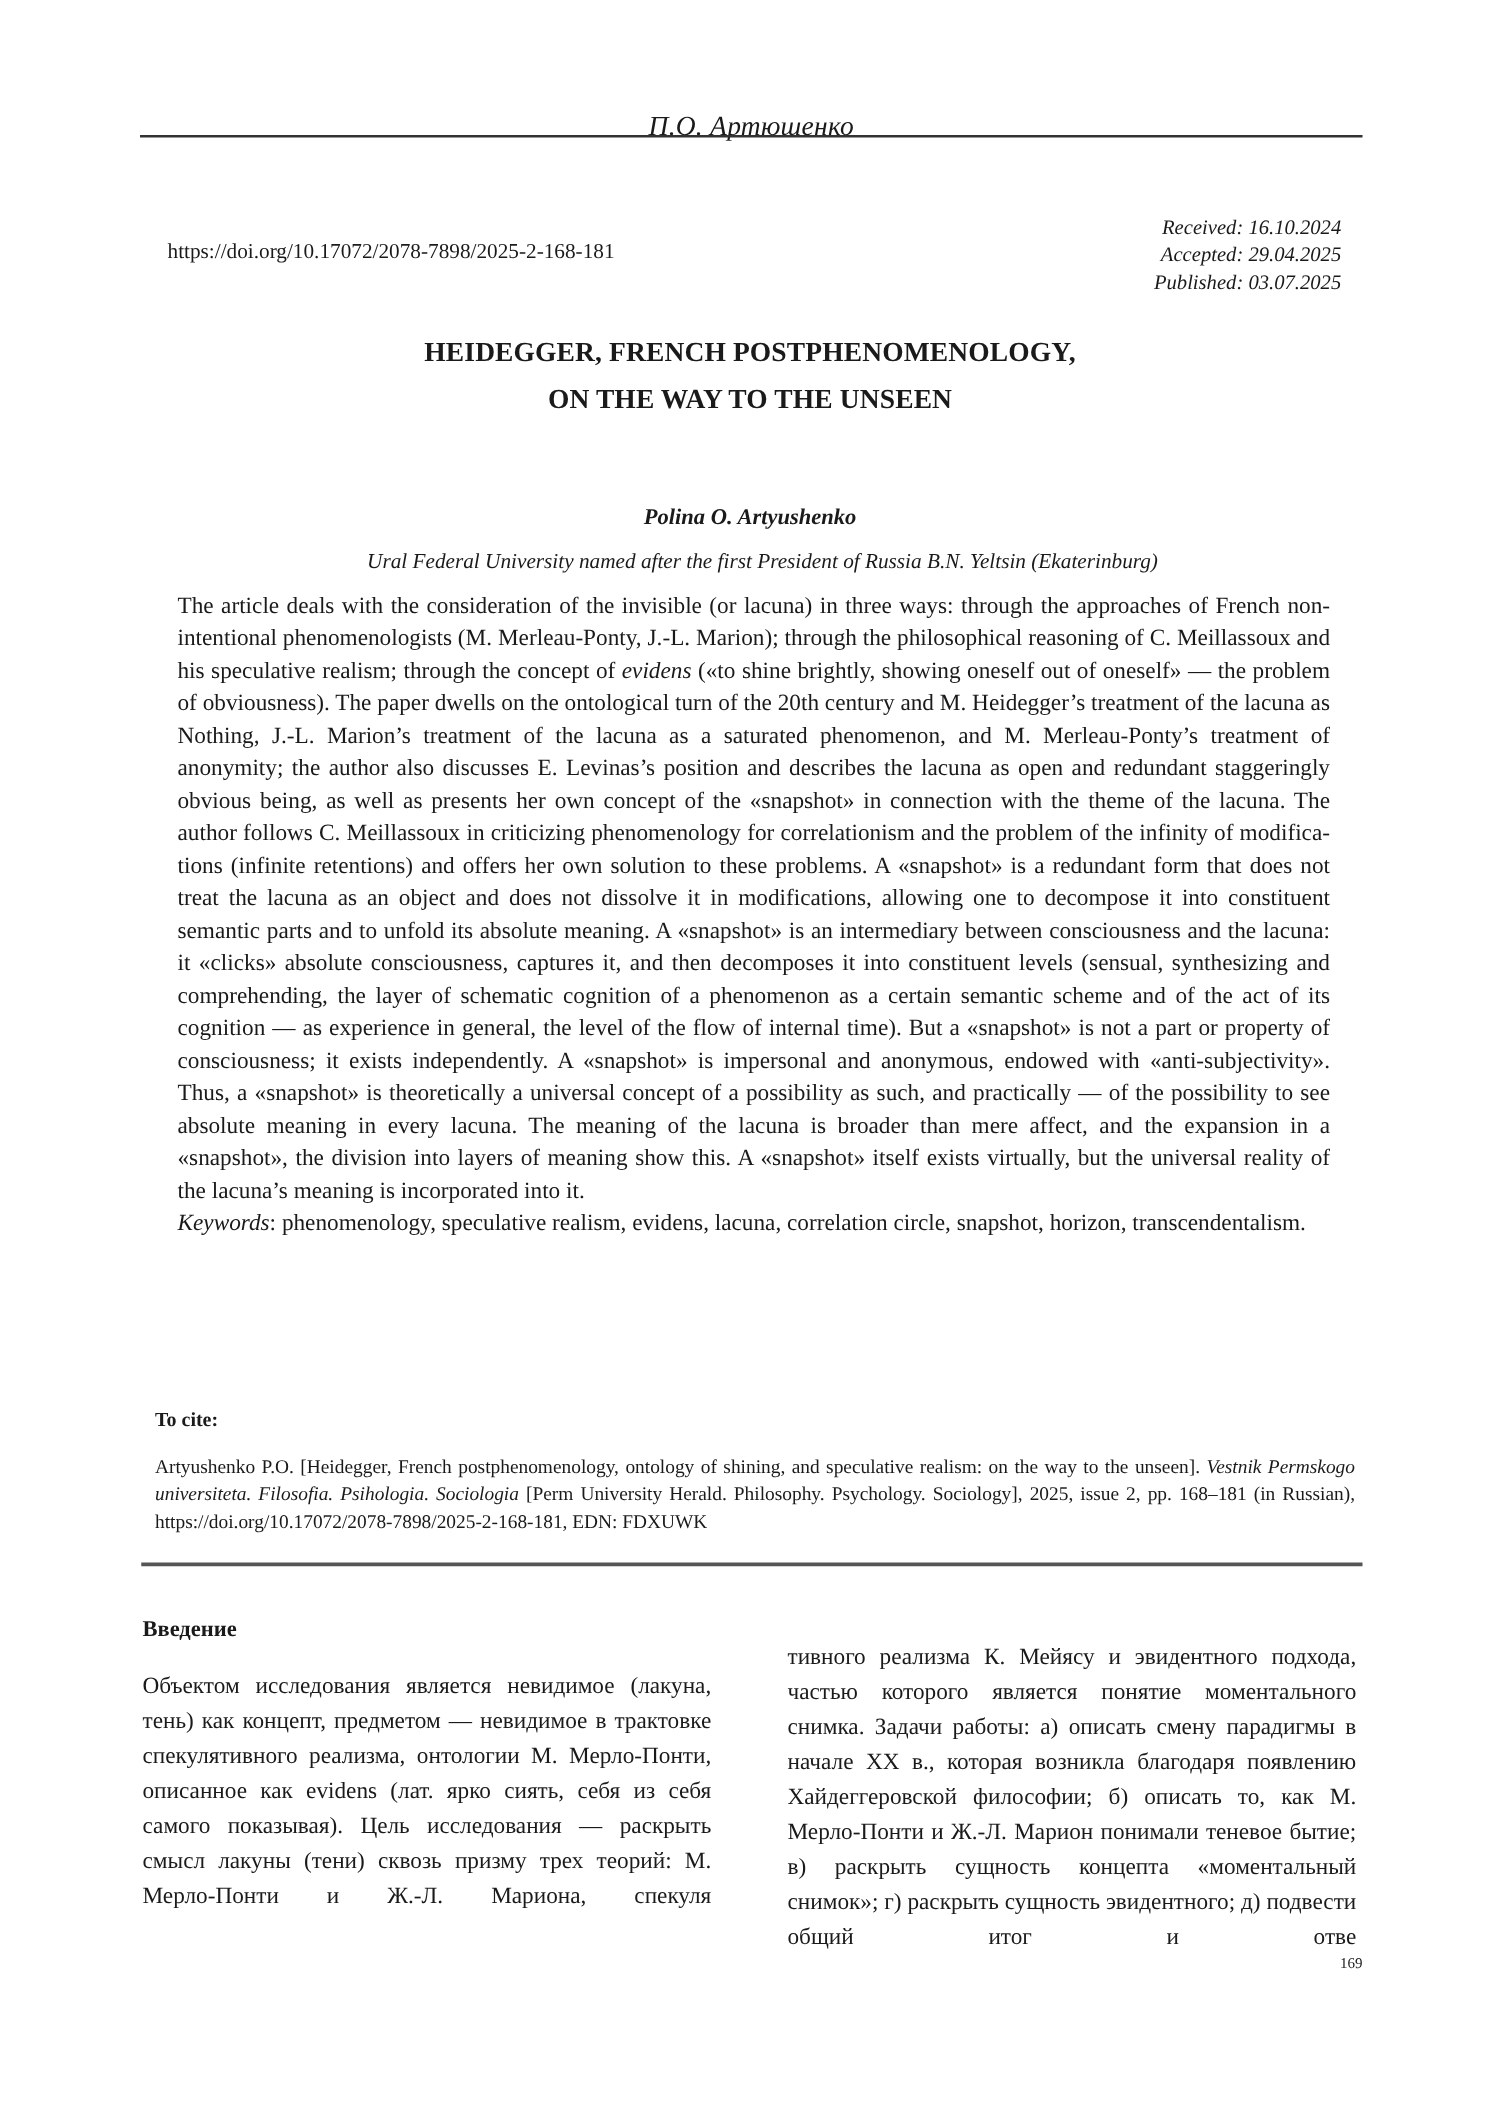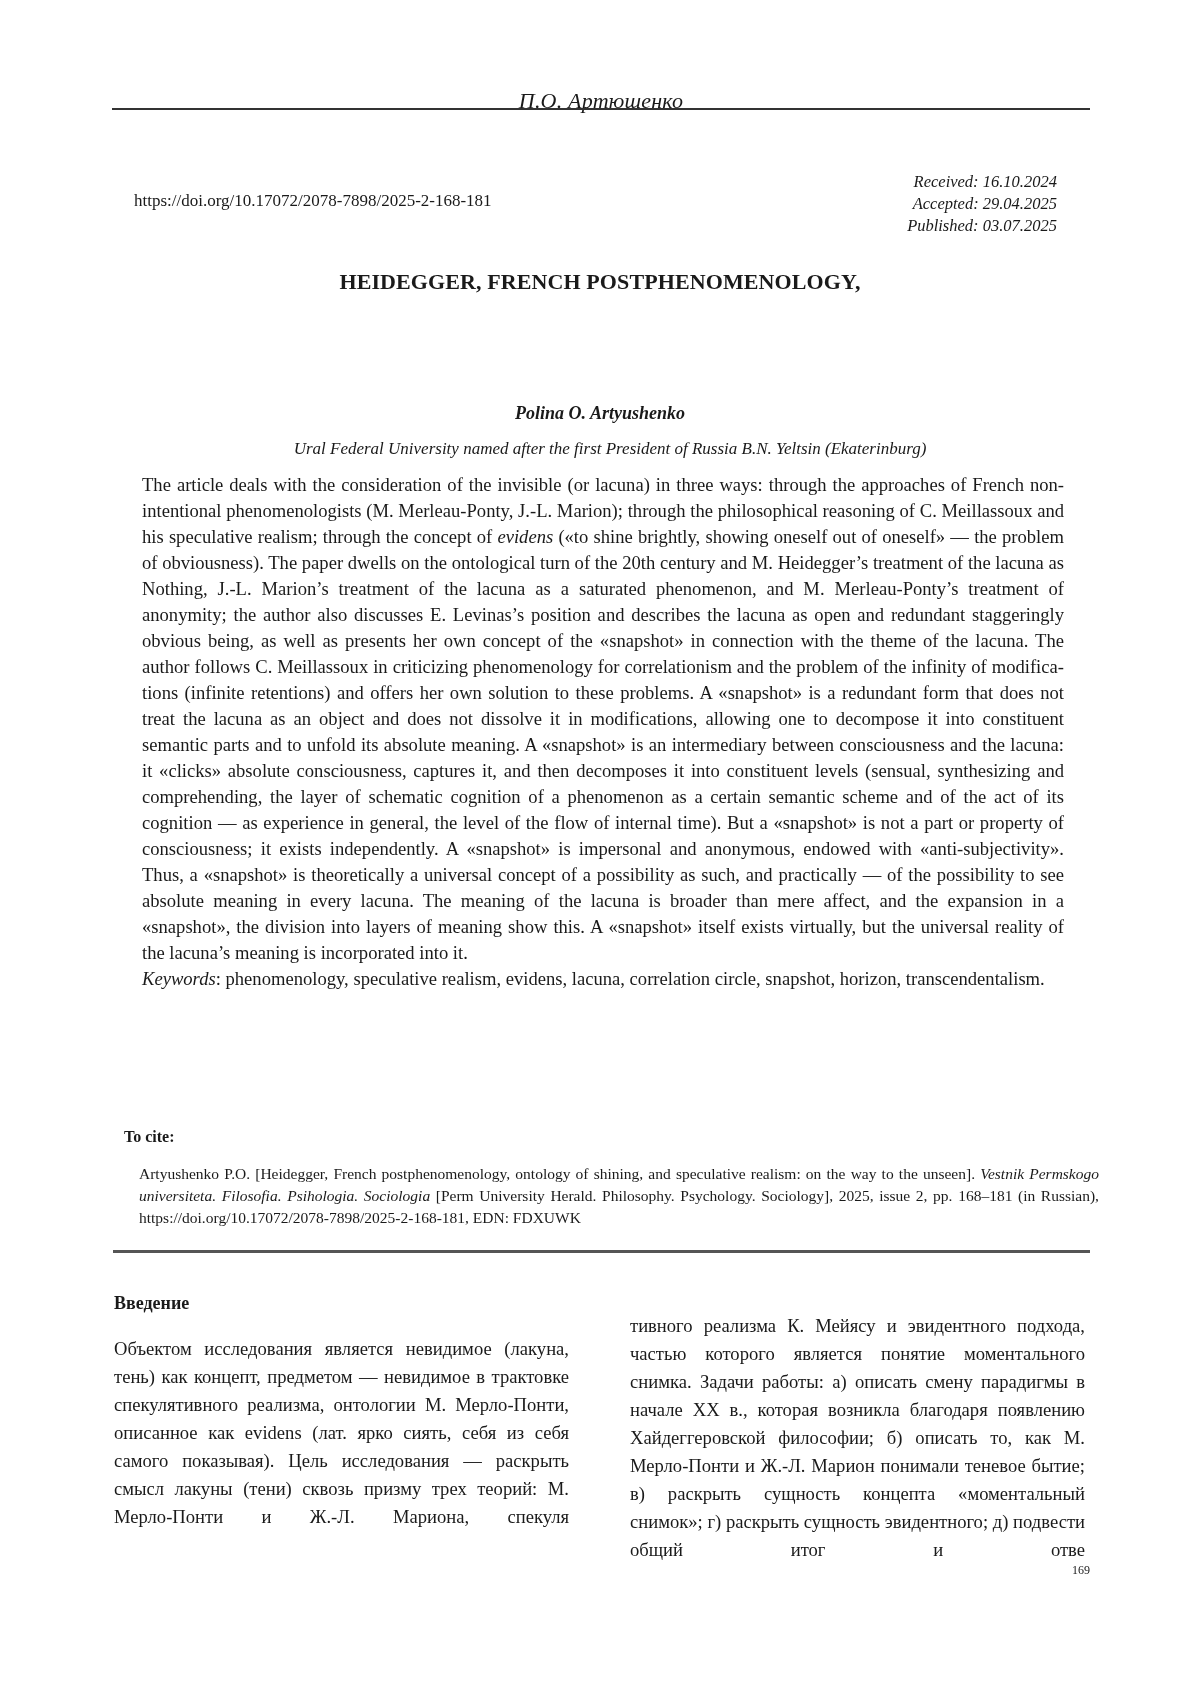--- a/index.html
+++ b/index.html
@@ -4,35 +4,35 @@
 <style>
   html, body { margin: 0; padding: 0; background: #ffffff; }
   body { width: 1200px; height: 1697px; position: relative; overflow: hidden; color: #1a1a1a; }
   .serif { font-family: "Liberation Serif", "DejaVu Serif", serif; }
   .running-head {
     position: absolute; top: 76px; left: 112px; width: 978px;
     text-align: center; font-style: italic; font-size: 22px; letter-spacing: 0.2px; margin-top: 12px;
   }
   .head-rule { position: absolute; top: 108px; left: 112px; width: 978px; height: 2px; background: #333; }
   .doi { position: absolute; top: 191px; left: 134px; font-size: 17px; }
-  .dates { position: absolute; top: 171px; right: 143px; text-align: right; font-style: italic; font-size: 16.5px; line-height: 22px; }
+  .dates { position: absolute; top: 171px; right: 127px; text-align: right; font-style: italic; font-size: 16.5px; line-height: 22px; }
   .title {
     position: absolute; top: 263px; left: 150px; width: 900px; text-align: center;
     font-weight: bold; font-size: 22px; line-height: 37px; letter-spacing: 0.1px;
   }
   .author { position: absolute; top: 403px; left: 0; width: 1200px; text-align: center; font-weight: bold; font-style: italic; font-size: 18px; }
   .affiliation { position: absolute; top: 439px; left: 0; width: 1200px; text-align: center; font-style: italic; font-size: 17px; margin-left: 10px; }
   .abstract {
     position: absolute; top: 472px; left: 142px; width: 922px;
     font-size: 18.6px; line-height: 26px; text-align: justify; hyphens: manual;
   }
   .abstract p { margin: 0; }
   .kw-label { font-style: italic; }
   .cite-label { position: absolute; top: 1128px; left: 124px; font-weight: bold; font-size: 16px; }
-  .cite-body { position: absolute; top: 1163px; left: 139px; width: 960px; font-size: 15.5px; line-height: 22px; text-align: justify; }
+  .cite-body { position: absolute; top: 1163px; left: 124px; width: 960px; font-size: 15.5px; line-height: 22px; text-align: justify; }
   .cite-body i { font-style: italic; }
   .thick-rule { position: absolute; top: 1250px; left: 113px; width: 977px; height: 3px; background: #555; }
   .col { position: absolute; width: 455px; font-size: 18.6px; line-height: 28px; text-align: justify; text-align-last: justify; }
   .col-left { left: 114px; top: 1300px; }
   .col-right { left: 630px; top: 1284px; margin-top: 28px; }
   .col p { margin: 0; }
   .section-heading { position: absolute; left: 114px; top: 1293px; font-weight: bold; font-size: 18px; }
   .page-num { position: absolute; top: 1563px; right: 110px; font-size: 12px; }
 </style>
 </head>
@@ -43,20 +43,21 @@
 
 <div class="doi">https://doi.org/10.17072/2078-7898/2025-2-168-181</div>
 <div class="dates">
   <div>Received: 16.10.2024</div>
   <div>Accepted: 29.04.2025</div>
   <div>Published: 03.07.2025</div>
 </div>
 
 <div class="title">
   <div>HEIDEGGER, FRENCH POSTPHENOMENOLOGY,</div>
+  <div>ON THE WAY TO THE UNSEEN</div>
 </div>
 
 <div class="author">Polina O. Artyushenko</div>
 <div class="affiliation">Ural Federal University named after the first President of Russia B.N. Yeltsin (Ekaterinburg)</div>
 
 <div class="abstract">
   <p><span>The article deals with the consideration of the invisible (or lacuna) in three ways: through the approaches of French non-intentional phenomenologists (M. Merleau-Ponty, J.-L. Marion); through the philosophical rea­soning of C. Meillassoux and his speculative realism; through the concept of </span><i>evidens</i><span> («to shine brightly, showing oneself out of oneself» — the problem of obviousness). The paper dwells on the ontological turn of the 20th century and M. Heidegger’s treatment of the lacuna as Nothing, J.-L. Marion’s treatment of the la­cuna as a saturated phenomenon, and M. Merleau-Ponty’s treatment of anonymity; the author also discusses E. Levinas’s position and describes the lacuna as open and redundant staggeringly obvious being, as well as presents her own concept of the «snapshot» in connection with the theme of the lacuna. The author follows C. Meillassoux in criticizing phenomenology for correlationism and the problem of the infinity of modifica­tions (infinite retentions) and offers her own solution to these problems. A «snapshot» is a redundant form that does not treat the lacuna as an object and does not dissolve it in modifications, allowing one to decom­pose it into constituent semantic parts and to unfold its absolute meaning. A «snapshot» is an intermediary between consciousness and the lacuna: it «clicks» absolute consciousness, captures it, and then decomposes it into constituent levels (sensual, synthesizing and comprehending, the layer of schematic cognition of a phenomenon as a certain semantic scheme and of the act of its cognition — as experience in general, the level of the flow of internal time). But a «snapshot» is not a part or property of consciousness; it exists inde­pendently. A «snapshot» is impersonal and anonymous, endowed with «anti-subjectivity». Thus, a «snap­shot» is theoretically a universal concept of a possibility as such, and practically — of the possibility to see absolute meaning in every lacuna. The meaning of the lacuna is broader than mere affect, and the expansion in a «snapshot», the division into layers of meaning show this. A «snapshot» itself exists virtually, but the universal reality of the lacuna’s meaning is incorporated into it.</span></p>
   <p><span class="kw-label">Keywords</span><span>: phenomenology, speculative realism, evidens, lacuna, correlation circle, snapshot, horizon, tran­scendentalism.</span></p>
 </div>
 

